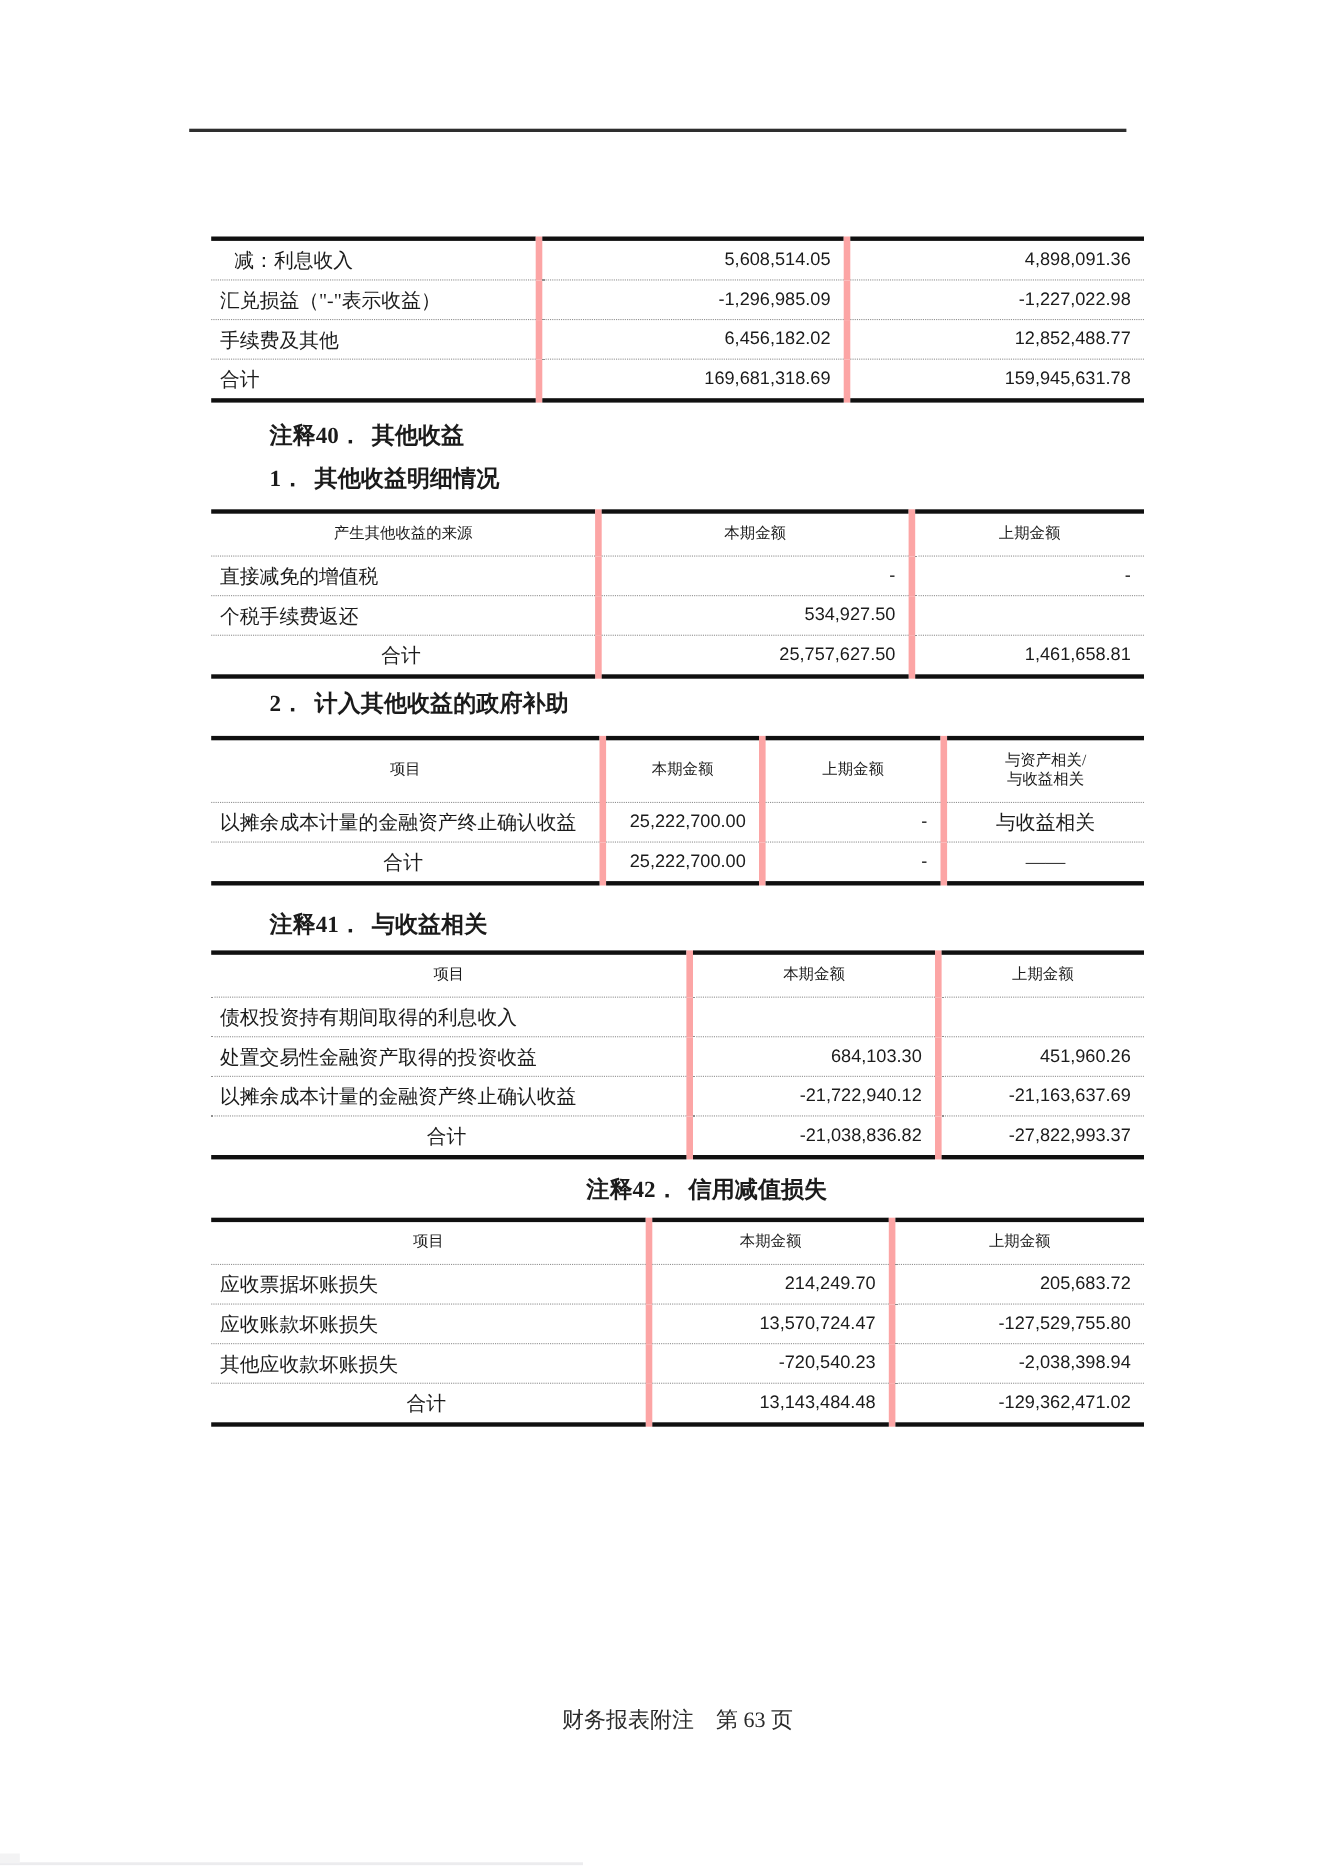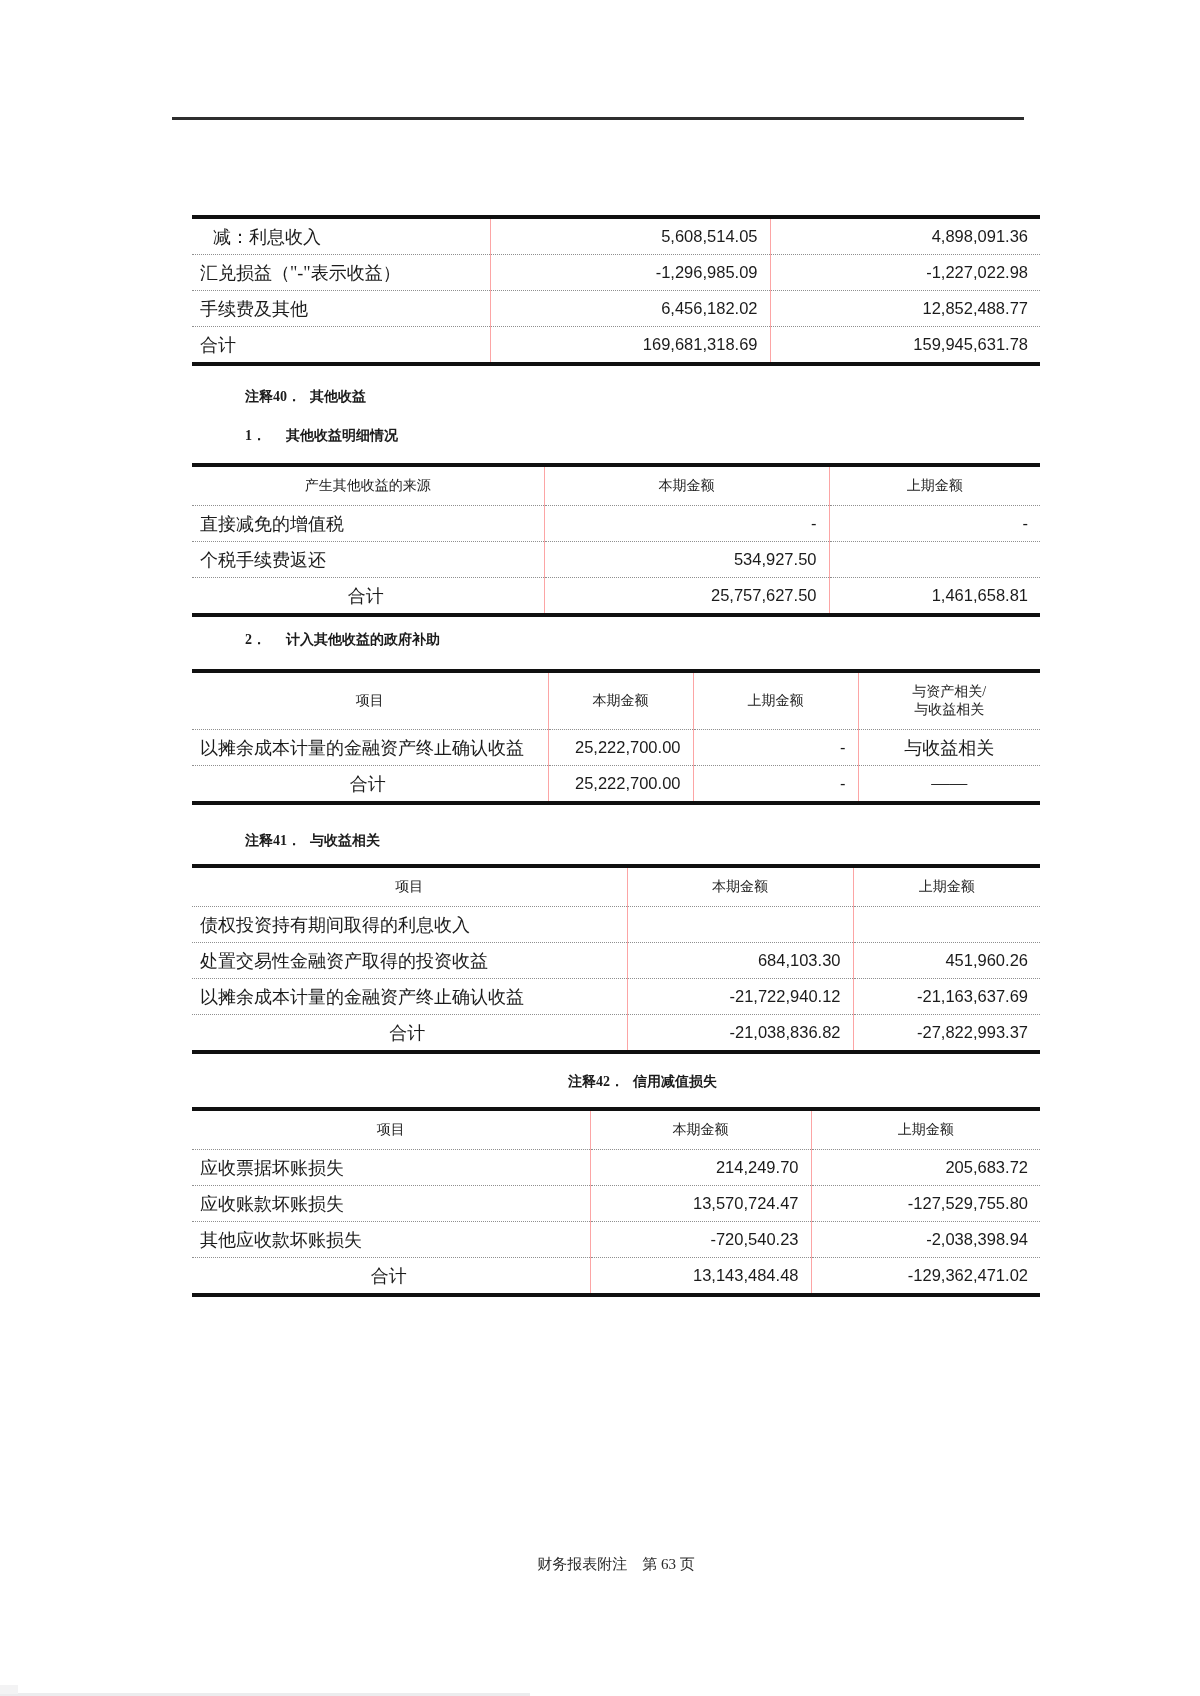--- a/index.html
+++ b/index.html
@@ -8,46 +8,46 @@
   .top-rule{position:absolute;left:172px;top:117px;width:852px;height:3px;background:#2e2e2e;}
   .content{position:absolute;left:172px;top:0;width:848px;margin-left:20px;}
 
   table.fin{border-collapse:collapse;table-layout:fixed;width:848px;
             border-top:4px solid #101010;border-bottom:4px solid #101010;}
   .fin th,.fin td{padding:0 12px;overflow:hidden;vertical-align:middle;}
   .fin th{height:38px;font-weight:normal;text-align:center;font-size:14px;
           border-bottom:1px dotted #8f8f8f;white-space:pre-line;line-height:1.3;}
   .fin td{height:35px;font-size:18px;border-bottom:1px dotted #8f8f8f;white-space:nowrap;}
   .fin tbody tr:last-child td{border-bottom:none;}
-  .fin td + td,.fin th + th{border-left:1px solid #fca5a5;}
+  .fin td + td,.fin th + th{border-left:6px solid #fca5a5;}
   .fin td.c0{text-align:left;padding-left:8px;}
   .fin td.c1,.fin td.c2{text-align:right;
         font-family:"Liberation Sans","DejaVu Sans",sans-serif;font-size:16.5px;}
   .fin tr.total td.c0{text-align:center;}
   #t-top tr.total td.c0{text-align:left;}
   .fin tr.indent td.c0{padding-left:21px;}
   #t-40b th{height:56px;}
   #t-40b td.c3{text-align:center;font-size:18px;}
 
-  .heading{font-weight:bold;font-size:14px;line-height:27px;padding-left:53px;
+  .heading{font-weight:bold;font-size:21px;line-height:27px;padding-left:53px;
            display:flex;align-items:baseline;}
   .heading .h-no{margin-right:9px;}
   .heading.sub .h-no{min-width:41px;margin-right:0;}
 
   #t-top{margin-top:215px;}
   #h-40{margin-top:17px;}
   #s-40-1{margin-top:12px;}
   #t-40a{margin-top:14px;}
   #s-40-2{margin-top:9px;}
   #t-40b{margin-top:16px;}
   #h-41{margin-top:22px;}
   #t-41{margin-top:10px;}
   #h-42{margin-top:14px;justify-content:center;}
   #t-42{margin-top:12px;}
-  .footer{margin-top:256px;text-align:center;font-size:15px;color:#2a2a2a;line-height:22px;}
+  .footer{margin-top:256px;text-align:center;font-size:20px;color:#2a2a2a;line-height:22px;}
 
   .scan-bar{position:absolute;left:0;bottom:0;width:530px;height:3px;background:#ececee;}
   .scan-corner{position:absolute;left:0;bottom:2px;width:18px;height:9px;background:#f3f3f4;}
 </style>
 </head>
 <body>
 
 <div class="page">
   <div class="top-rule"></div>
 

